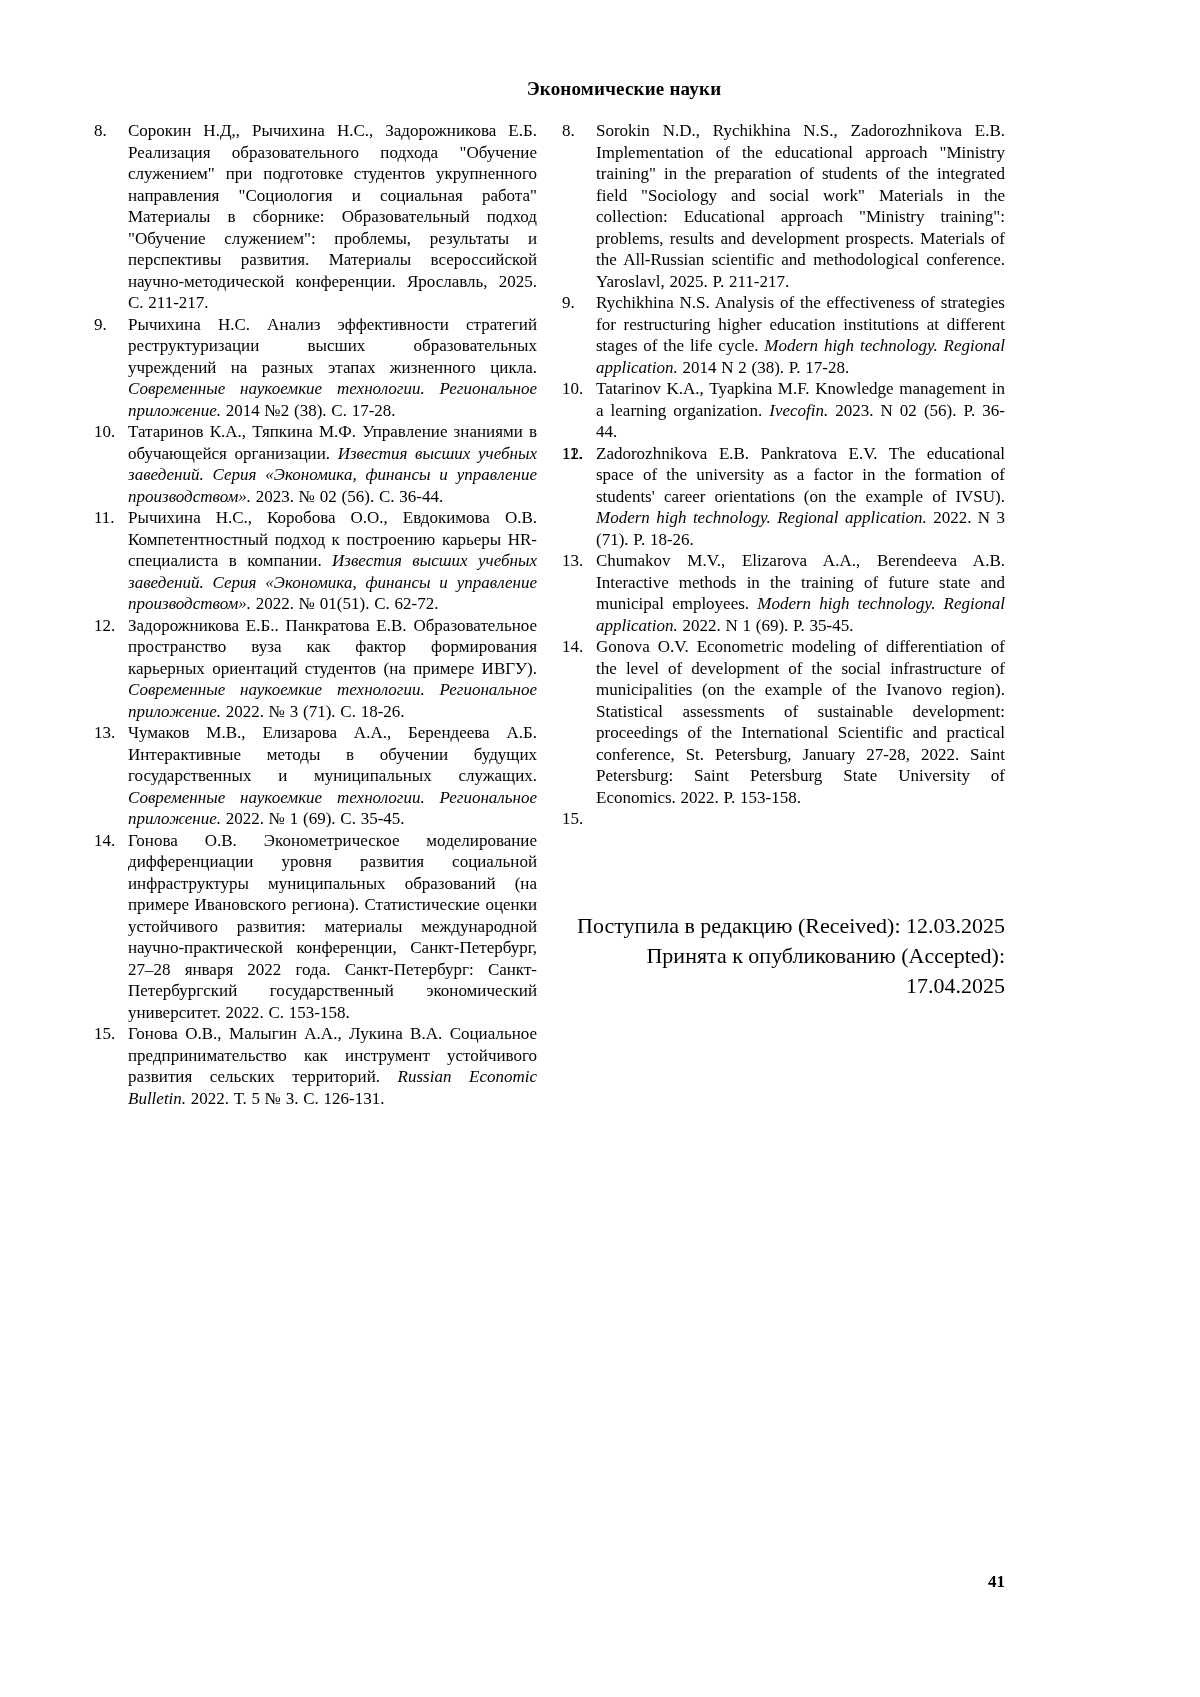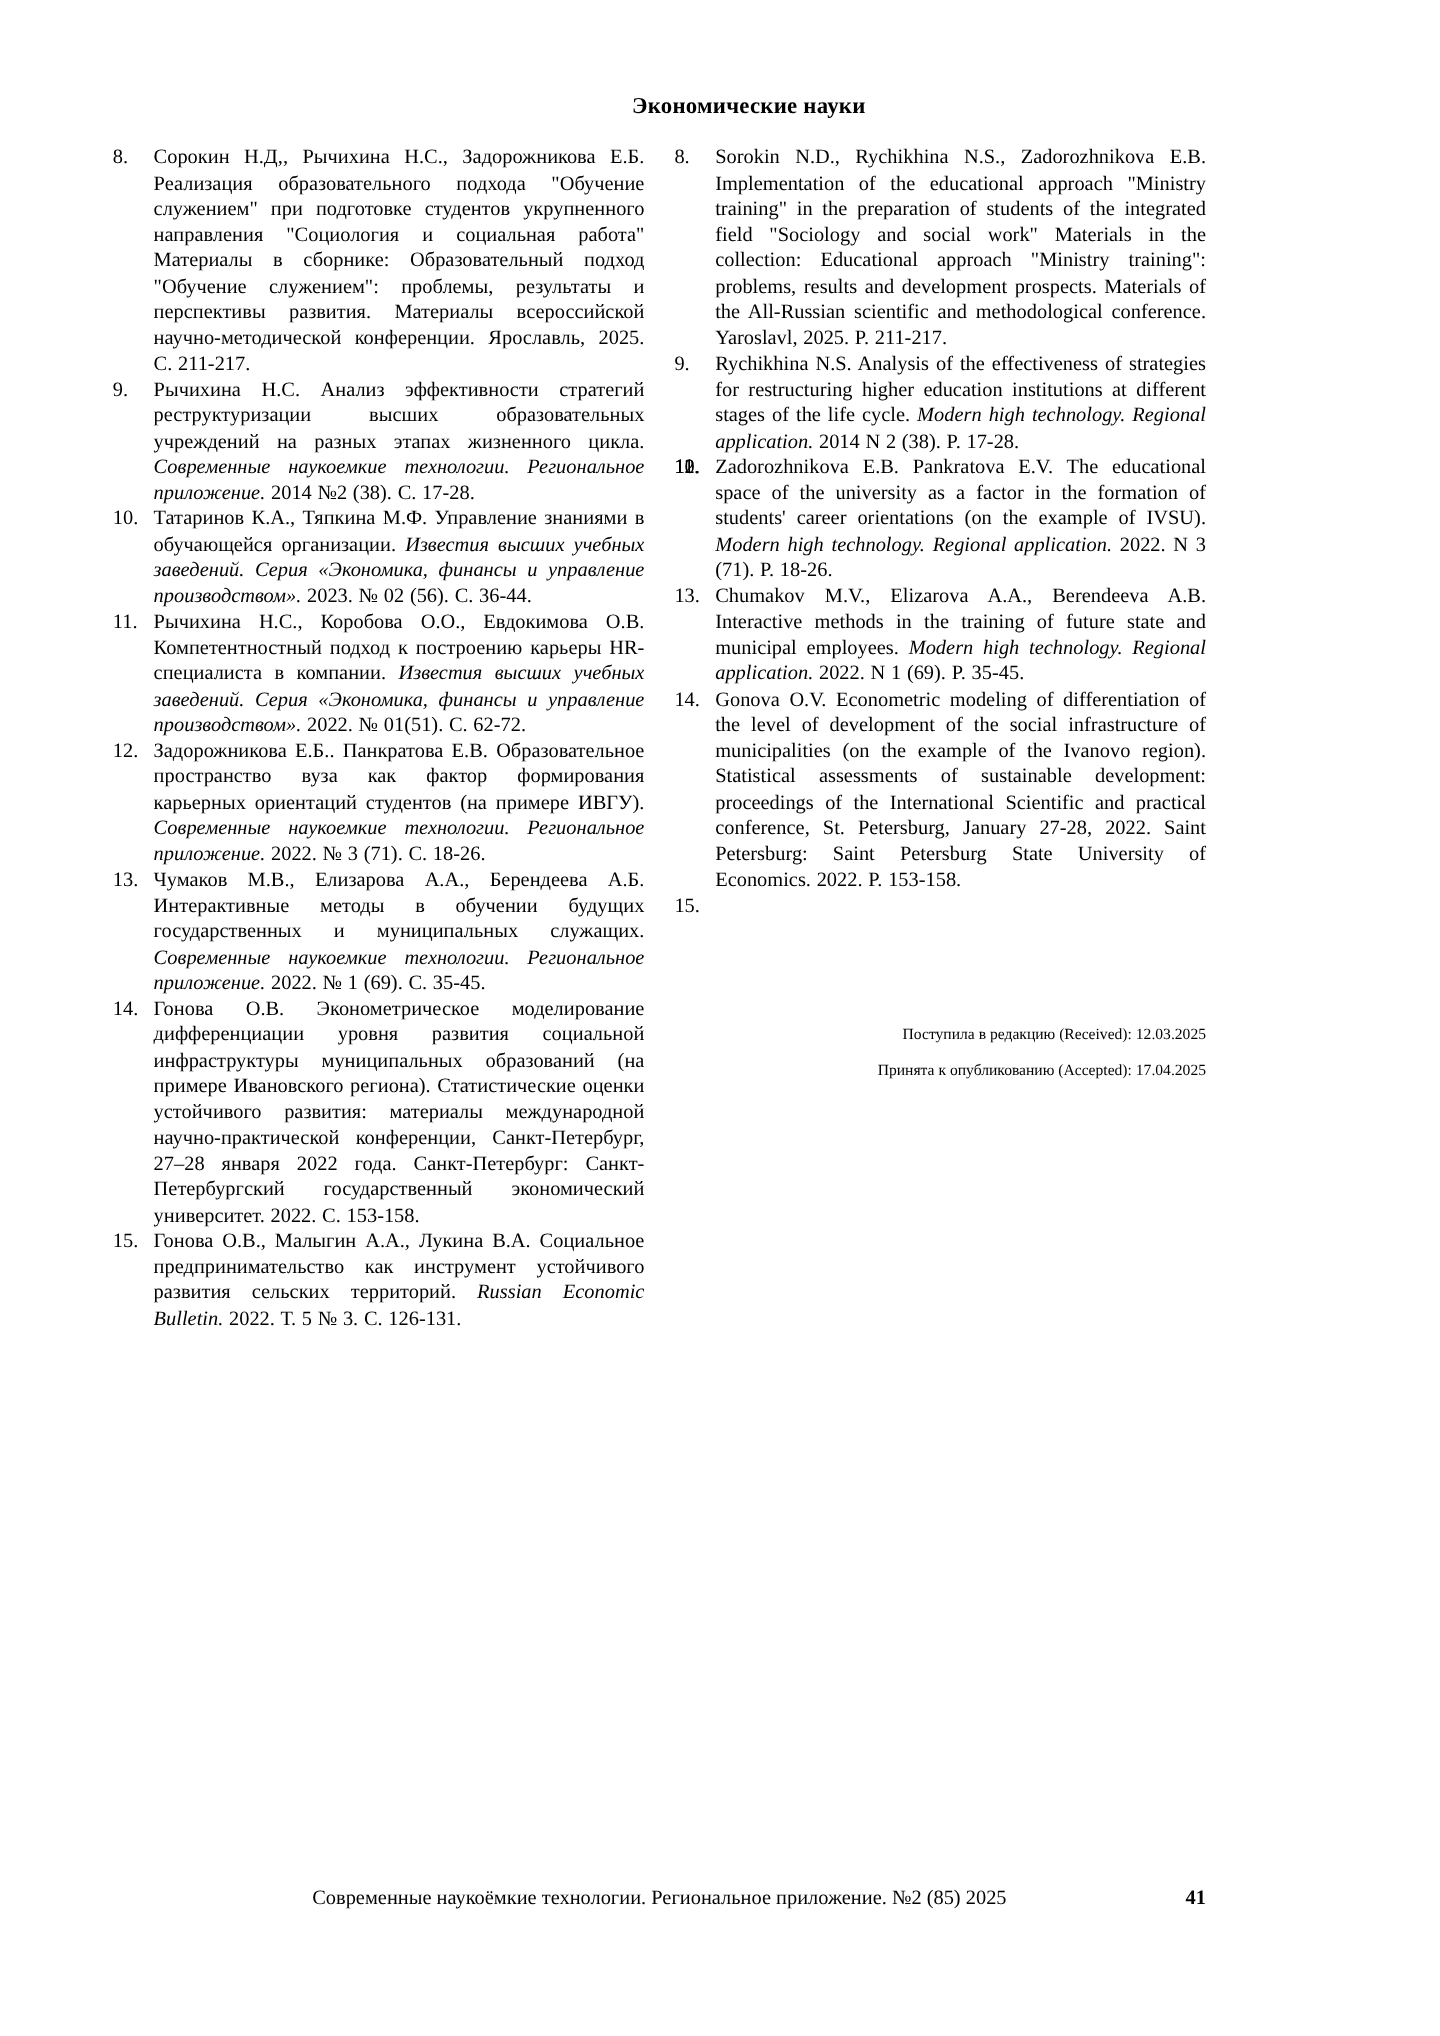--- a/index.html
+++ b/index.html
@@ -33,21 +33,21 @@
     font-size: 17px;
     line-height: 21.5px;
     word-spacing: 0.5px;
   }
   .ref-num { position: absolute; left: 0; top: 0; }
   .seg-bold { font-weight: normal; }
   .seg-italic { font-style: italic; }
   .dates {
     margin-top: 103px;
     text-align: right;
-    font-size: 13px;
+    font-size: 22px;
     line-height: 30px;
   }
   .footer {
     position: absolute;
     top: 1572px;
     left: 94px;
     width: 911px;
     text-align: center;
     font-size: 17px;
   }
@@ -69,31 +69,30 @@
         <div class="ref-item"><span class="ref-num">12.</span><span class="ref-body"><span class="seg-bold">Задорожникова Е.Б.. Панкратова Е.В. </span><span class="seg-normal">Образовательное пространство вуза как фактор формирования карьерных ориентаций студентов (на примере ИВГУ). </span><span class="seg-italic">Современные наукоемкие технологии. Региональное приложение. </span><span class="seg-normal">2022. № 3 (71). С. 18-26.</span></span></div>
         <div class="ref-item"><span class="ref-num">13.</span><span class="ref-body"><span class="seg-bold">Чумаков М.В., Елизарова А.А., Берендеева А.Б. </span><span class="seg-normal">Интерактивные методы в обучении будущих государственных и муниципальных служащих. </span><span class="seg-italic">Современные наукоемкие технологии. Региональное приложение. </span><span class="seg-normal">2022. № 1 (69). С. 35-45.</span></span></div>
         <div class="ref-item"><span class="ref-num">14.</span><span class="ref-body"><span class="seg-bold">Гонова О.В. </span><span class="seg-normal">Эконометрическое моделирование дифференциации уровня развития социальной инфраструктуры муниципальных образований (на примере Ивановского региона). Статистические оценки устойчивого развития: материалы международной научно-практической конференции, Санкт-Петербург, 27–28 января 2022 года. Санкт-Петербург: Санкт-Петербургский государственный экономический университет. 2022. С. 153-158.</span></span></div>
         <div class="ref-item"><span class="ref-num">15.</span><span class="ref-body"><span class="seg-bold">Гонова О.В., Малыгин А.А., Лукина В.А. </span><span class="seg-normal">Социальное предпринимательство как инструмент устойчивого развития сельских территорий. </span><span class="seg-italic">Russian Economic Bulletin. </span><span class="seg-normal">2022. Т. 5 № 3. С. 126-131.</span></span></div>
       </div>
 
     <div class="col" id="col-en" lang="en">
 
     <div class="ref-item"><span class="ref-num">8.</span><span class="ref-body"><span class="seg-bold">Sorokin N.D., Rychikhina N.S., Zadorozhnikova E.B. </span><span class="seg-normal">Implementation of the educational approach "Ministry training" in the preparation of students of the integrated field "Sociology and social work" Materials in the collection: Educational approach "Ministry training": problems, results and development prospects. Materials of the All-Russian scientific and methodological conference. Yaroslavl, 2025. P. 211-217.</span></span></div>
         <div class="ref-item"><span class="ref-num">9.</span><span class="ref-body"><span class="seg-bold">Rychikhina N.S. </span><span class="seg-normal">Analysis of the effectiveness of strategies for restructuring higher education institutions at different stages of the life cycle. </span><span class="seg-italic">Modern high technology. Regional application. </span><span class="seg-normal">2014 N 2 (38). P. 17-28.</span></span></div>
-        <div class="ref-item"><span class="ref-num">10.</span></div>
+        <div class="ref-item"><span class="ref-num">10.</span><span class="ref-body"><span class="seg-bold">Tatarinov K.A., Tyapkina M.F. </span><span class="seg-normal">Knowledge management in a learning organization. </span><span class="seg-italic">Ivecofin. </span><span class="seg-normal">2023. N 02 (56). P. 36-44.</span></span></div>
         <div class="ref-item"><span class="ref-num">11.</span></div>
         <div class="ref-item"><span class="ref-num">12.</span><span class="ref-body"><span class="seg-bold">Zadorozhnikova E.B. Pankratova E.V. </span><span class="seg-normal">The educational space of the university as a factor in the formation of students' career orientations (on the example of IVSU). </span><span class="seg-italic">Modern high technology. Regional application. </span><span class="seg-normal">2022. N 3 (71). P. 18-26.</span></span></div>
         <div class="ref-item"><span class="ref-num">13.</span><span class="ref-body"><span class="seg-bold">Chumakov M.V., Elizarova A.A., Berendeeva A.B. </span><span class="seg-normal">Interactive methods in the training of future state and municipal employees. </span><span class="seg-italic">Modern high technology. Regional application. </span><span class="seg-normal">2022. N 1 (69). P. 35-45.</span></span></div>
         <div class="ref-item"><span class="ref-num">14.</span><span class="ref-body"><span class="seg-bold">Gonova O.V. </span><span class="seg-normal">Econometric modeling of differentiation of the level of development of the social infrastructure of municipalities (on the example of the Ivanovo region). Statistical assessments of sustainable development: proceedings of the International Scientific and practical conference, St. Petersburg, January 27-28, 2022. Saint Petersburg: Saint Petersburg State University of Economics. 2022. P. 153-158.</span></span></div>
         <div class="ref-item"><span class="ref-num">15.</span></div>
         <div class="dates">
           <div>Поступила в редакцию (Received): 12.03.2025</div>
           <div>Принята к опубликованию (Accepted): 17.04.2025</div>
         </div>
       </div>
   </div>
 
   <div class="footer">
-    <span>Современные наукоёмкие технологии. Региональное приложение. №2 (85) 2025</span>
     <span class="pagenum">41</span>
   </div>
 
 </div>
 
 </body></html>

